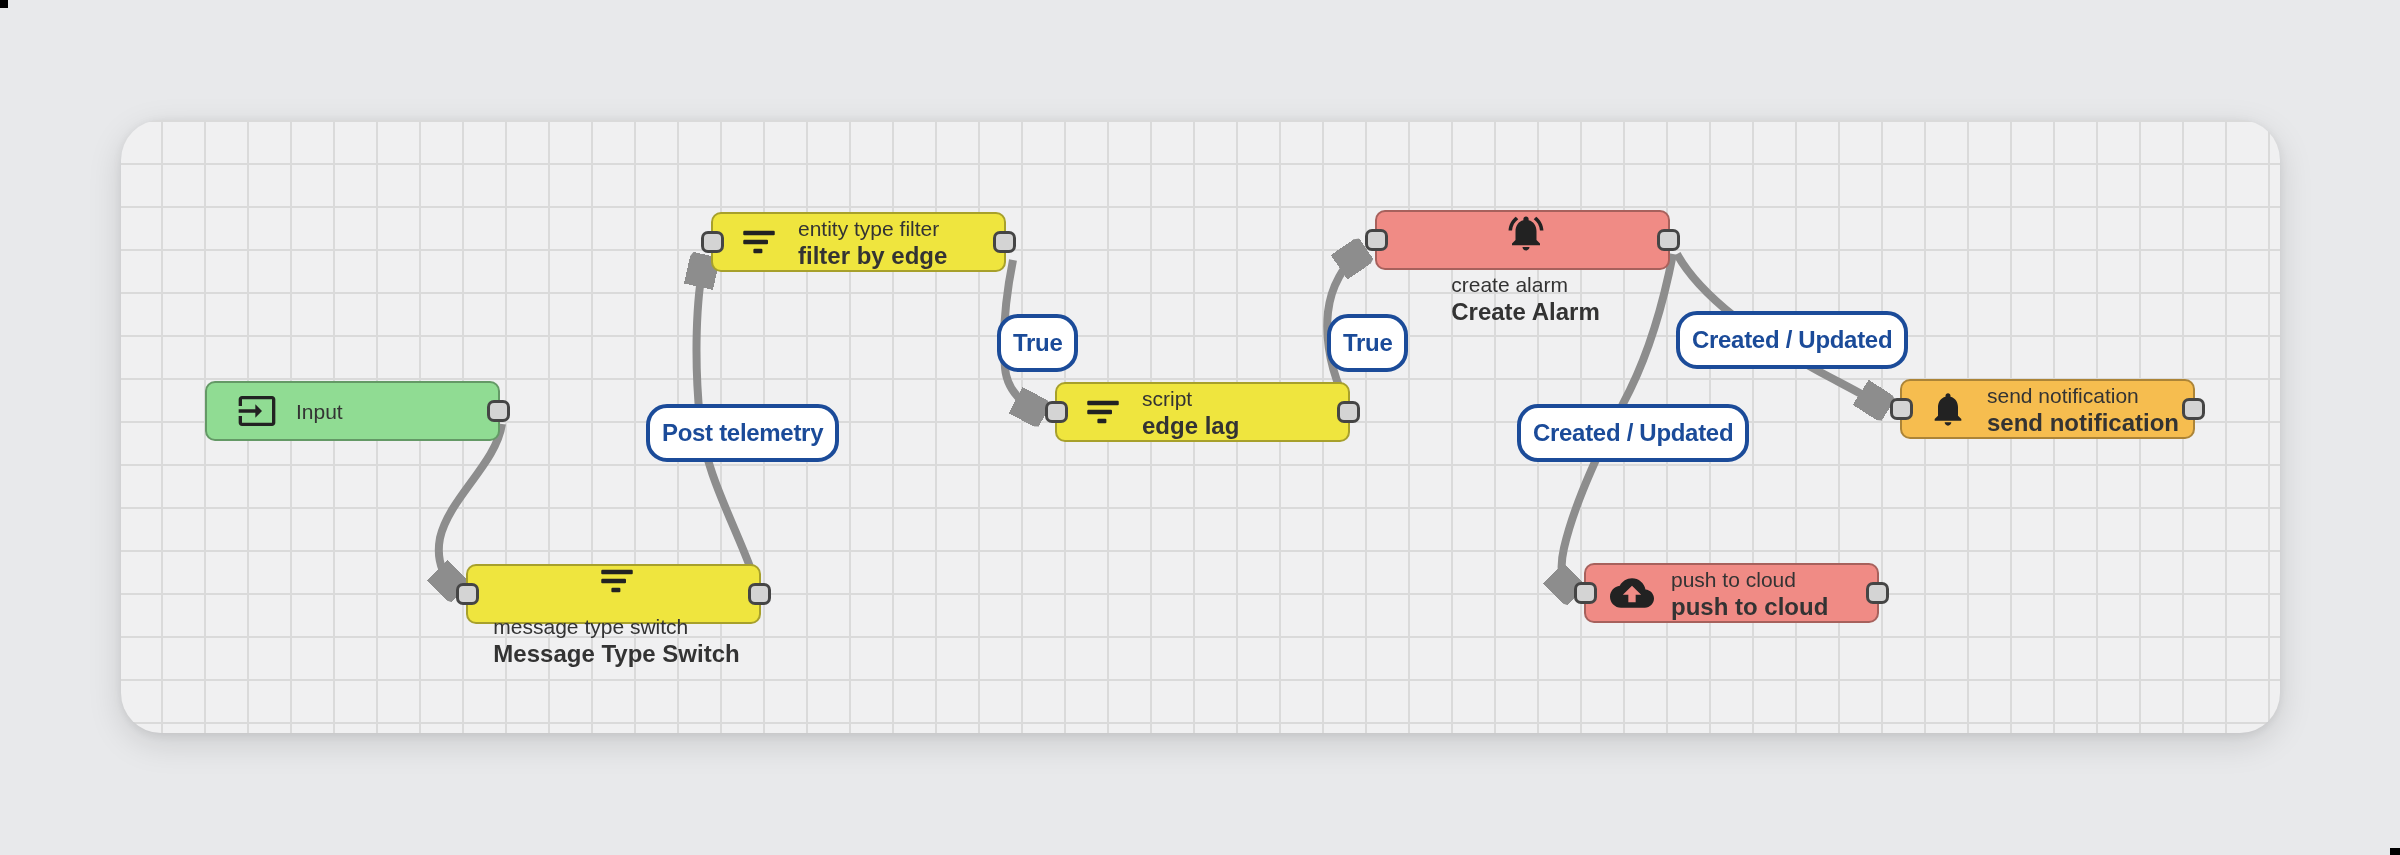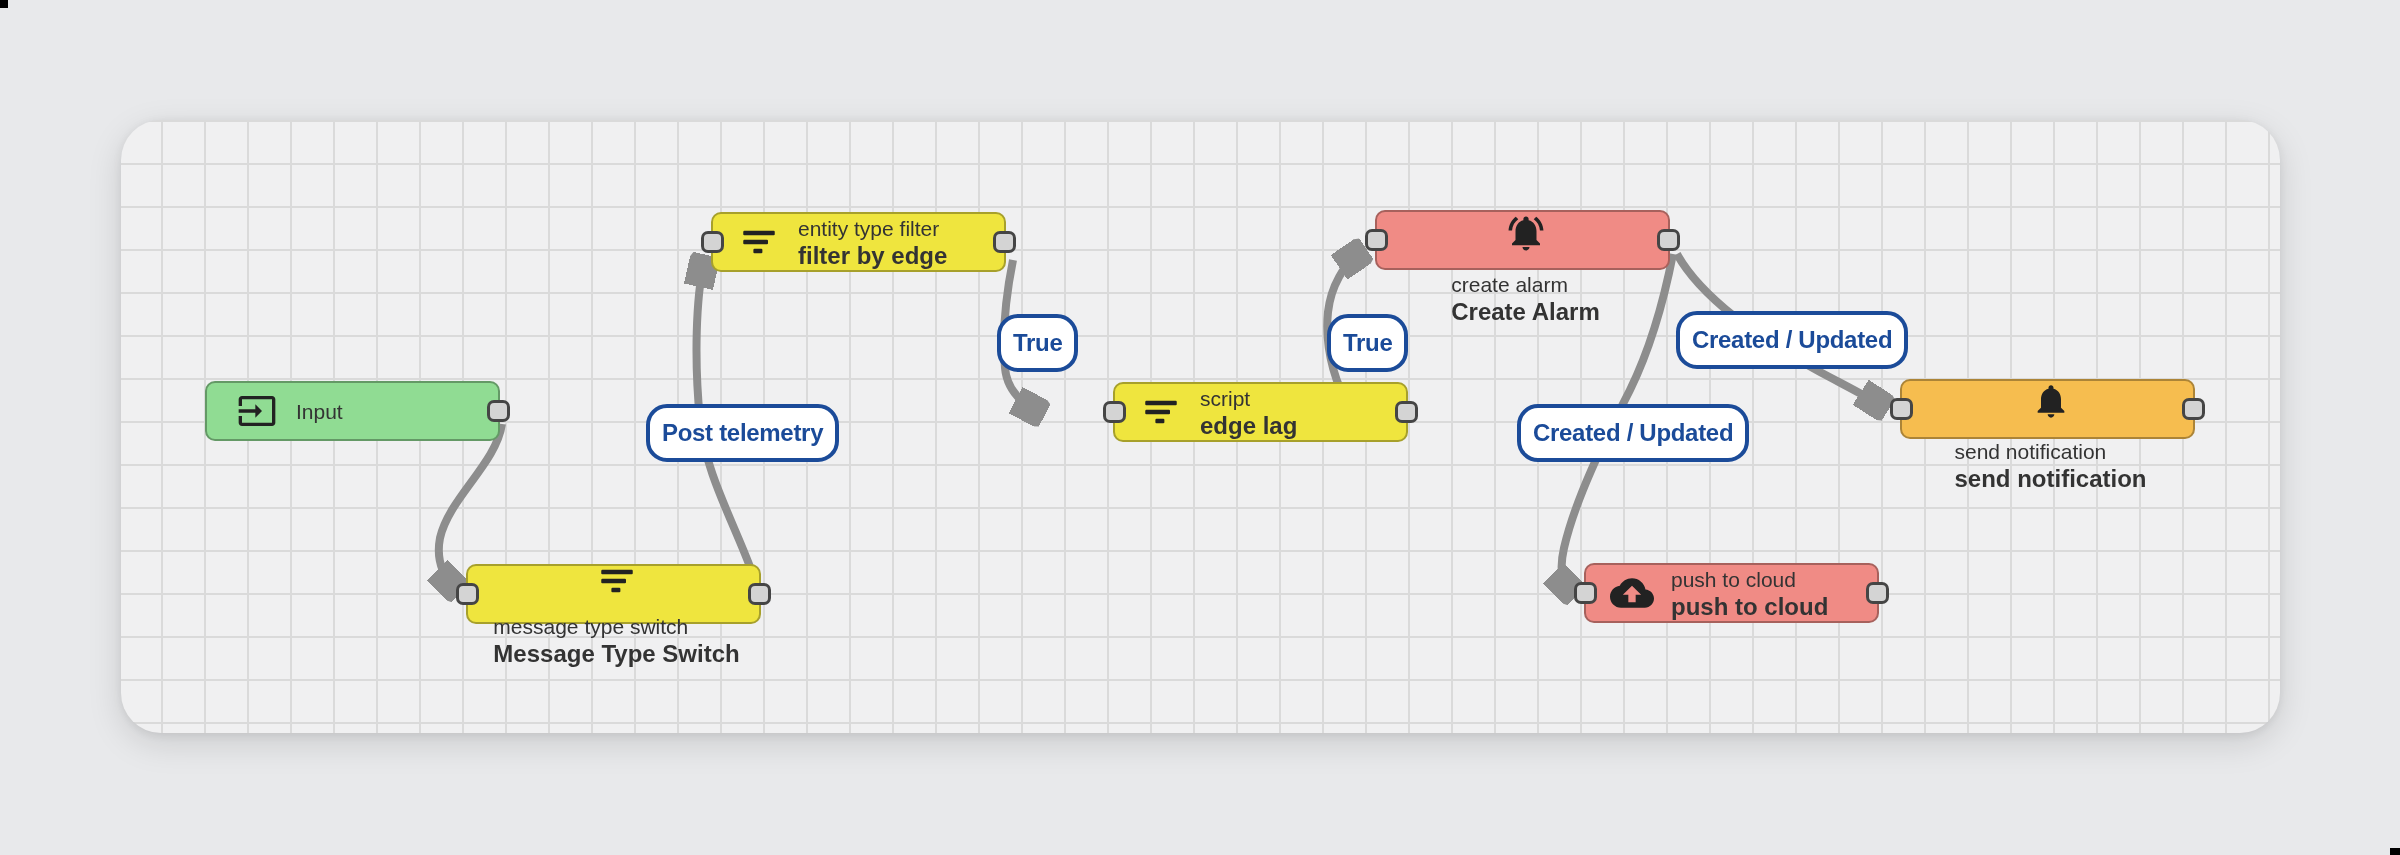--- a/index.html
+++ b/index.html
@@ -24,21 +24,21 @@
   .edges{position:absolute;left:0;top:0;pointer-events:none;}
   .edges path{fill:none;stroke:var(--edge,#8d8d8d);stroke-width:8;}
   .node{
     position:absolute;width:295px;height:60px;box-sizing:border-box;
     border:2px solid rgba(0,0,0,0.30);border-radius:10px;
     display:flex;align-items:center;gap:17px;padding:0 18px 0 24px;
   }
   .node.green{background:var(--input-node,#90dc93);padding-left:28px;}
   .node.yellow{background:var(--filter-node,#efe53e);}
   .node.red{background:var(--action-node,#f08b85);}
-  .node.orange{background:var(--external-node,#f6bd4f);flex-direction:column;}
+  .node.orange{background:var(--external-node,#f6bd4f);}
   .nicon{flex:none;display:flex;align-items:center;justify-content:center;width:44px;}
   .nicon svg{display:block;}
   .ntext{display:flex;flex-direction:column;justify-content:center;line-height:27px;}
   .ntitle{font-size:21px;color:#333;white-space:nowrap;}
   .nname{font-size:24px;font-weight:bold;color:#333;white-space:nowrap;}
   .port{
     position:absolute;width:23px;height:22px;box-sizing:border-box;
     background:#d4d4d4;border:3px solid #454545;border-radius:7px;
     top:50%;transform:translateY(-50%);
   }
@@ -119,21 +119,21 @@
       </svg>
   </span>
   <div class="ntext">
     <div class="ntitle">entity type filter</div>
     <div class="nname">filter by edge</div>
   </div>
   <span class="port left"></span>
   <span class="port right"></span>
 </div>
 
-<div class="node yellow" style="left:1113px;top:382px;">
+<div class="node yellow" style="left:1055px;top:382px;">
   <span class="nicon">
     <svg viewBox="0 0 32 26" width="36" height="30">
         <g fill="#222">
           <rect x="2" y="3" width="28" height="4" rx="1"></rect>
           <rect x="2" y="11" width="22" height="4" rx="1"></rect>
           <rect x="11" y="19" width="8" height="4" rx="1"></rect>
         </g>
       </svg>
   </span>
   <div class="ntext">

